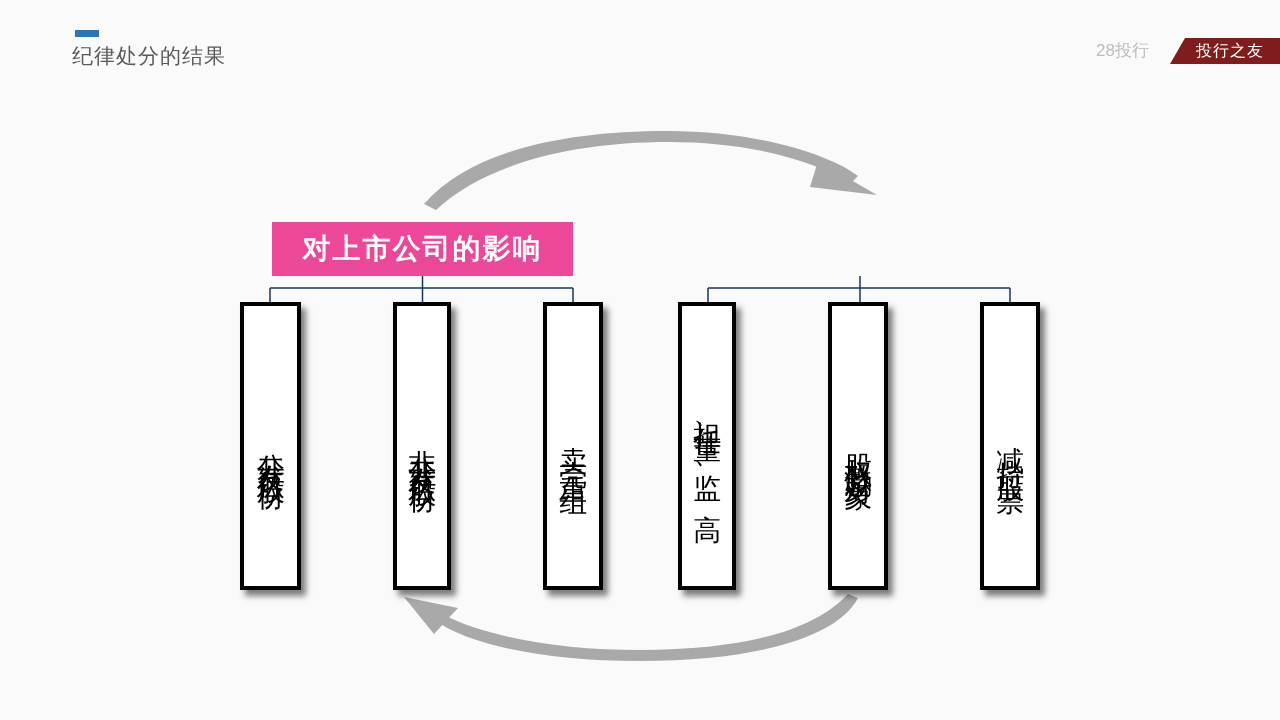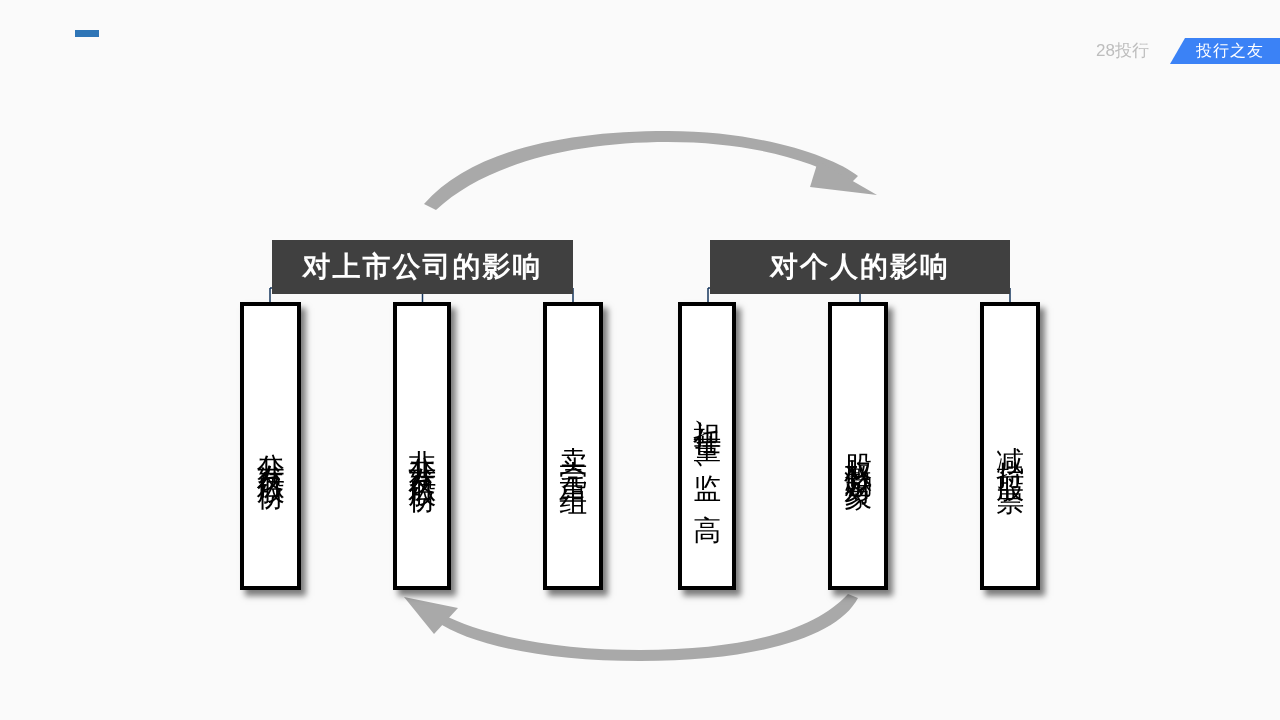--- a/index.html
+++ b/index.html
@@ -7,27 +7,27 @@
     position:relative;width:1280px;height:720px;background:#fafafa;
     font-family:"Liberation Sans","DejaVu Sans",sans-serif;overflow:hidden;
   }
   
   .accent-dash{position:absolute;left:75px;top:30px;width:24px;height:7px;background:#2e75b6;}
   .page-title{position:absolute;left:72px;top:42px;margin:0;font-size:21px;font-weight:400;
     color:#595959;letter-spacing:1px;}
   .brand{position:absolute;top:38px;right:0;height:26px;display:flex;align-items:center;}
   .brand-prefix{color:#bdbdbd;font-size:17px;margin-right:21px;line-height:26px;}
   .brand-badge{display:flex;align-items:center;justify-content:center;height:26px;
-    background:#3b82f6;color:#ffffff;font-size:16px;font-weight:500;letter-spacing:1px;
+    background:#7f1d1d;color:#ffffff;font-size:16px;font-weight:500;letter-spacing:1px;
     padding:0 16px 0 26px;box-sizing:border-box;min-width:104px;
     clip-path:polygon(15px 0,100% 0,100% 100%,0 100%);}
   
   .overlay{position:absolute;left:0;top:0;width:1280px;height:720px;pointer-events:none;}
   
-  .ghdr{position:absolute;top:240px;height:54px;background:#404040;color:#ffffff;
+  .ghdr{position:absolute;top:222px;height:54px;background:#ec4899;color:#ffffff;
     font-size:28px;font-weight:700;letter-spacing:2px;
     display:flex;align-items:center;justify-content:center;}
   .g1{left:272px;width:301px;}
   .g2{left:710px;width:300px;}
   
   .vbox{position:absolute;top:302px;height:288px;background:#ffffff;border:4px solid #000000;
     box-sizing:border-box;box-shadow:5px 6px 6px rgba(0,0,0,.5);
     display:flex;align-items:center;justify-content:center;}
   .b1{left:240px;width:61px;}
   .b2{left:393px;width:58px;}
@@ -38,20 +38,21 @@
   .vtext{writing-mode:vertical-lr;text-orientation:upright;font-size:28px;line-height:1.05;
     color:#000000;letter-spacing:6px;margin-bottom:-6px;}
   .sparse .vtext{letter-spacing:14px;margin-bottom:-14px;}
 </style>
 </head>
 <body>
 
 <div class="slide">
 
   <div class="accent-dash"></div>
+  <h1 class="page-title">纪律处分的结果</h1>
 
   <div class="brand">
     <span class="brand-prefix">28投行</span>
     <span class="brand-badge">投行之友</span>
   </div>
 
   <svg class="overlay" viewBox="0 0 1280 720">
 
     <g>
       <path d="M424 204 C470 152 560 131 668 131 C762 131 834 157 858 176 L851 183
@@ -64,21 +65,20 @@
                C486 637 560 650 640 650 C748 650 816 629 848 594 Z" fill="#a9a9a9"></path>
       <path d="M404 597 L458 608 L434 634 Z" fill="#a9a9a9"></path>
     </g>
 
     <path d="M422.5 276 V288 M270 288 H573 M270 288 V302 M422.5 288 V302 M573 288 V302" stroke="#17375e" stroke-width="1.5" fill="none"></path>
 
     <path d="M860 276 V288 M708 288 H1010 M708 288 V302 M860 288 V302 M1010 288 V302" stroke="#17375e" stroke-width="1.5" fill="none"></path>
   </svg>
 
   <div class="ghdr g1">对上市公司的影响</div>
-  <div class="ghdr g2">对个人的影响</div>
 
   <div class="vbox b1">
     <span class="vtext">公开发行股份</span>
   </div>
   <div class="vbox b2">
     <span class="vtext">非公开发行股份</span>
   </div>
   <div class="vbox b3 sparse">
     <span class="vtext">卖壳重组</span>
   </div>

